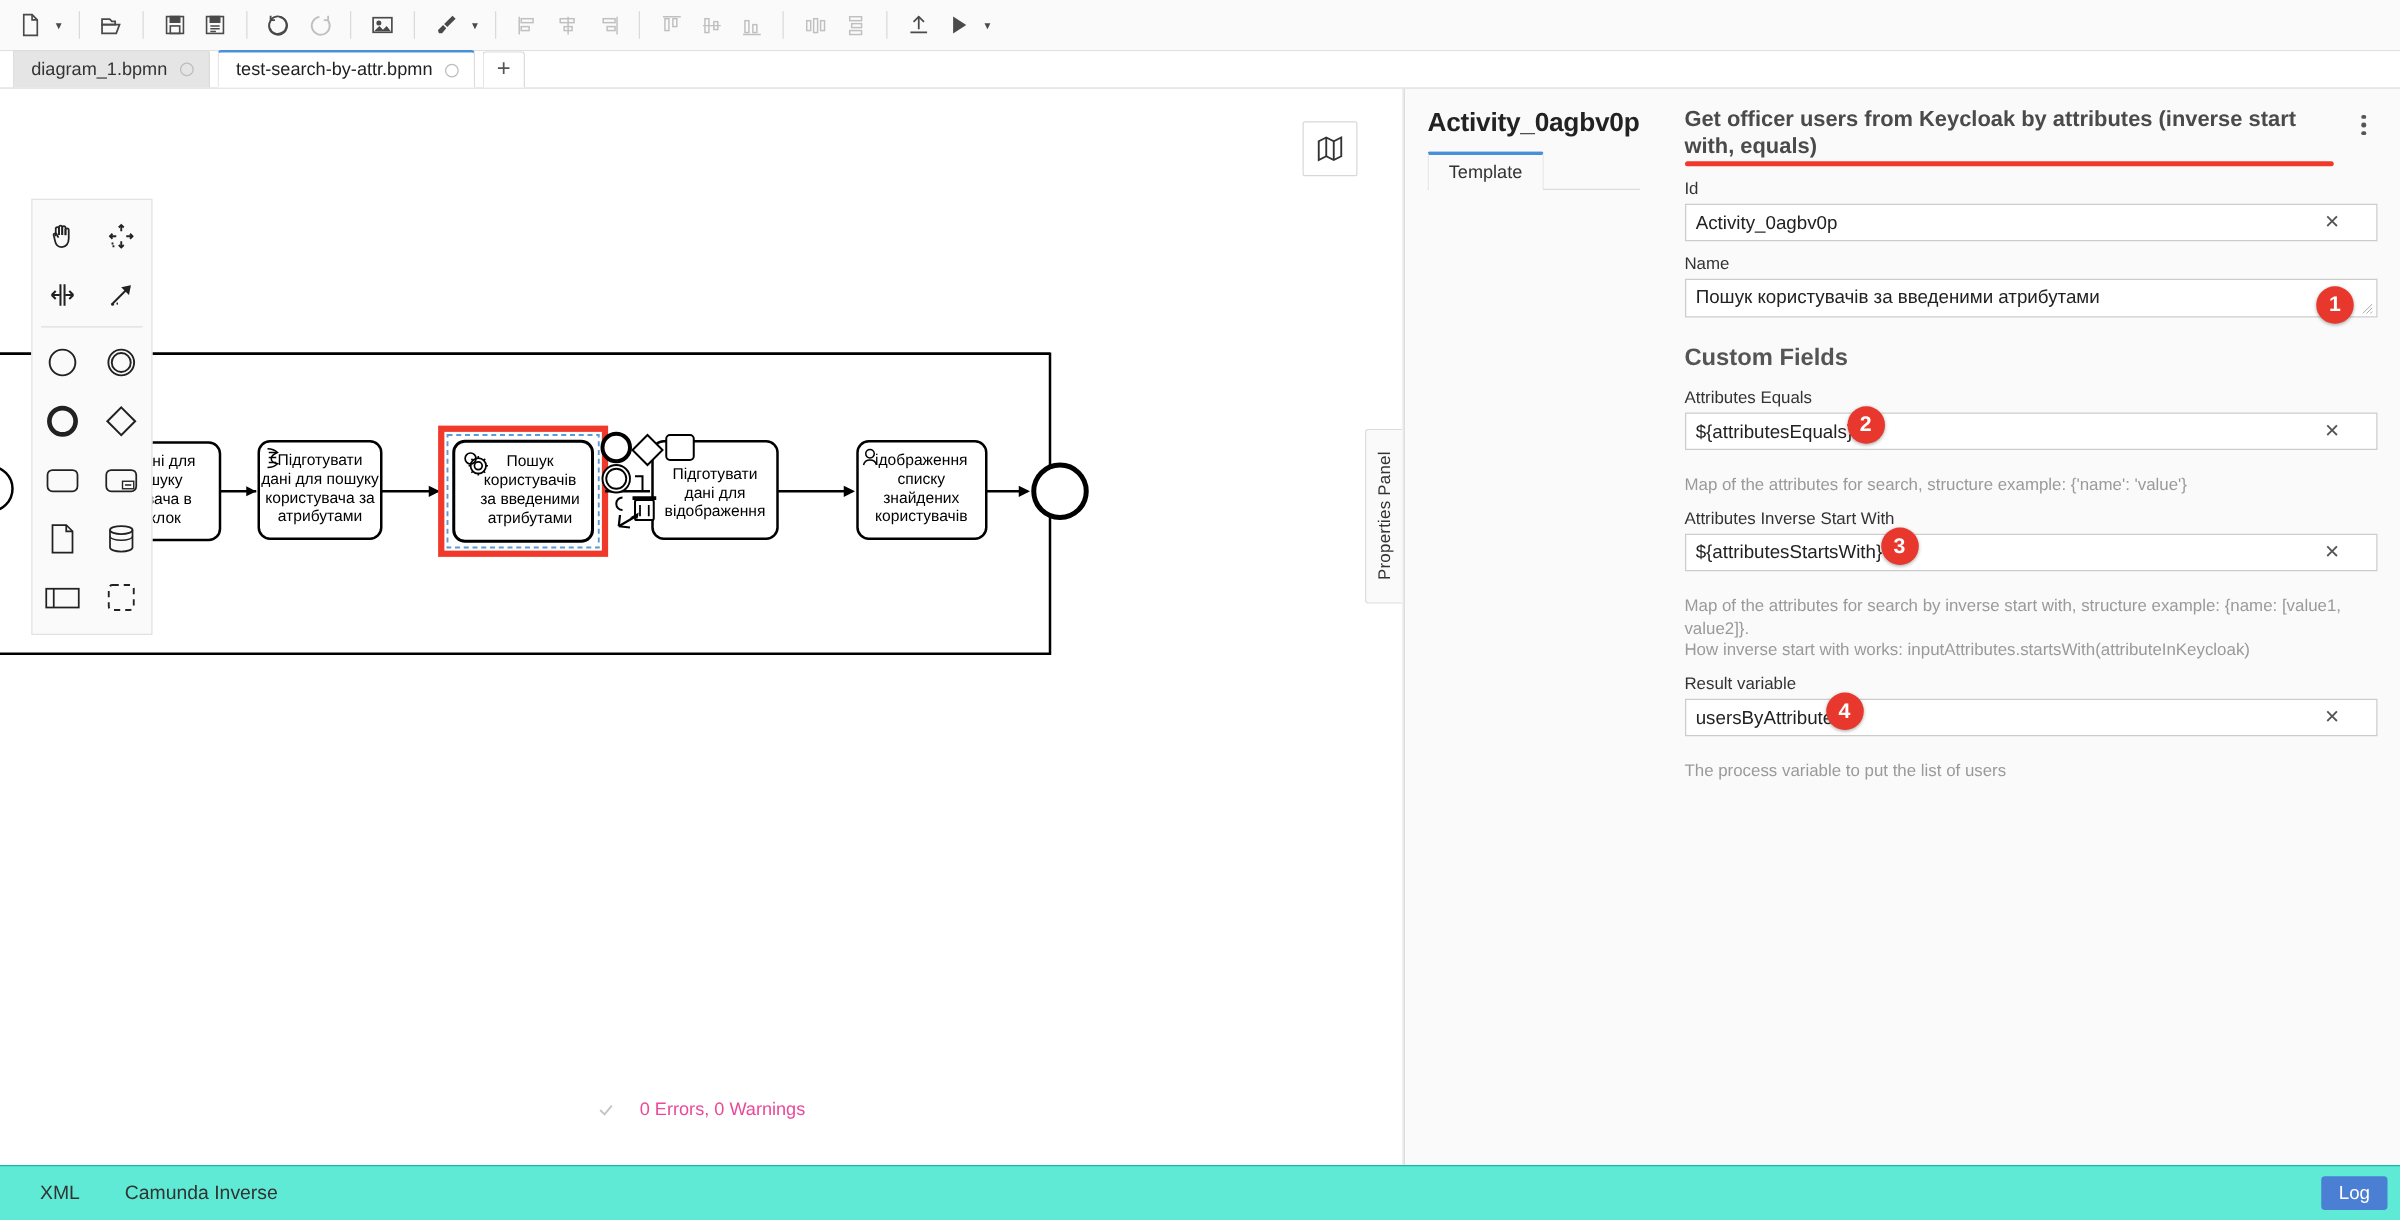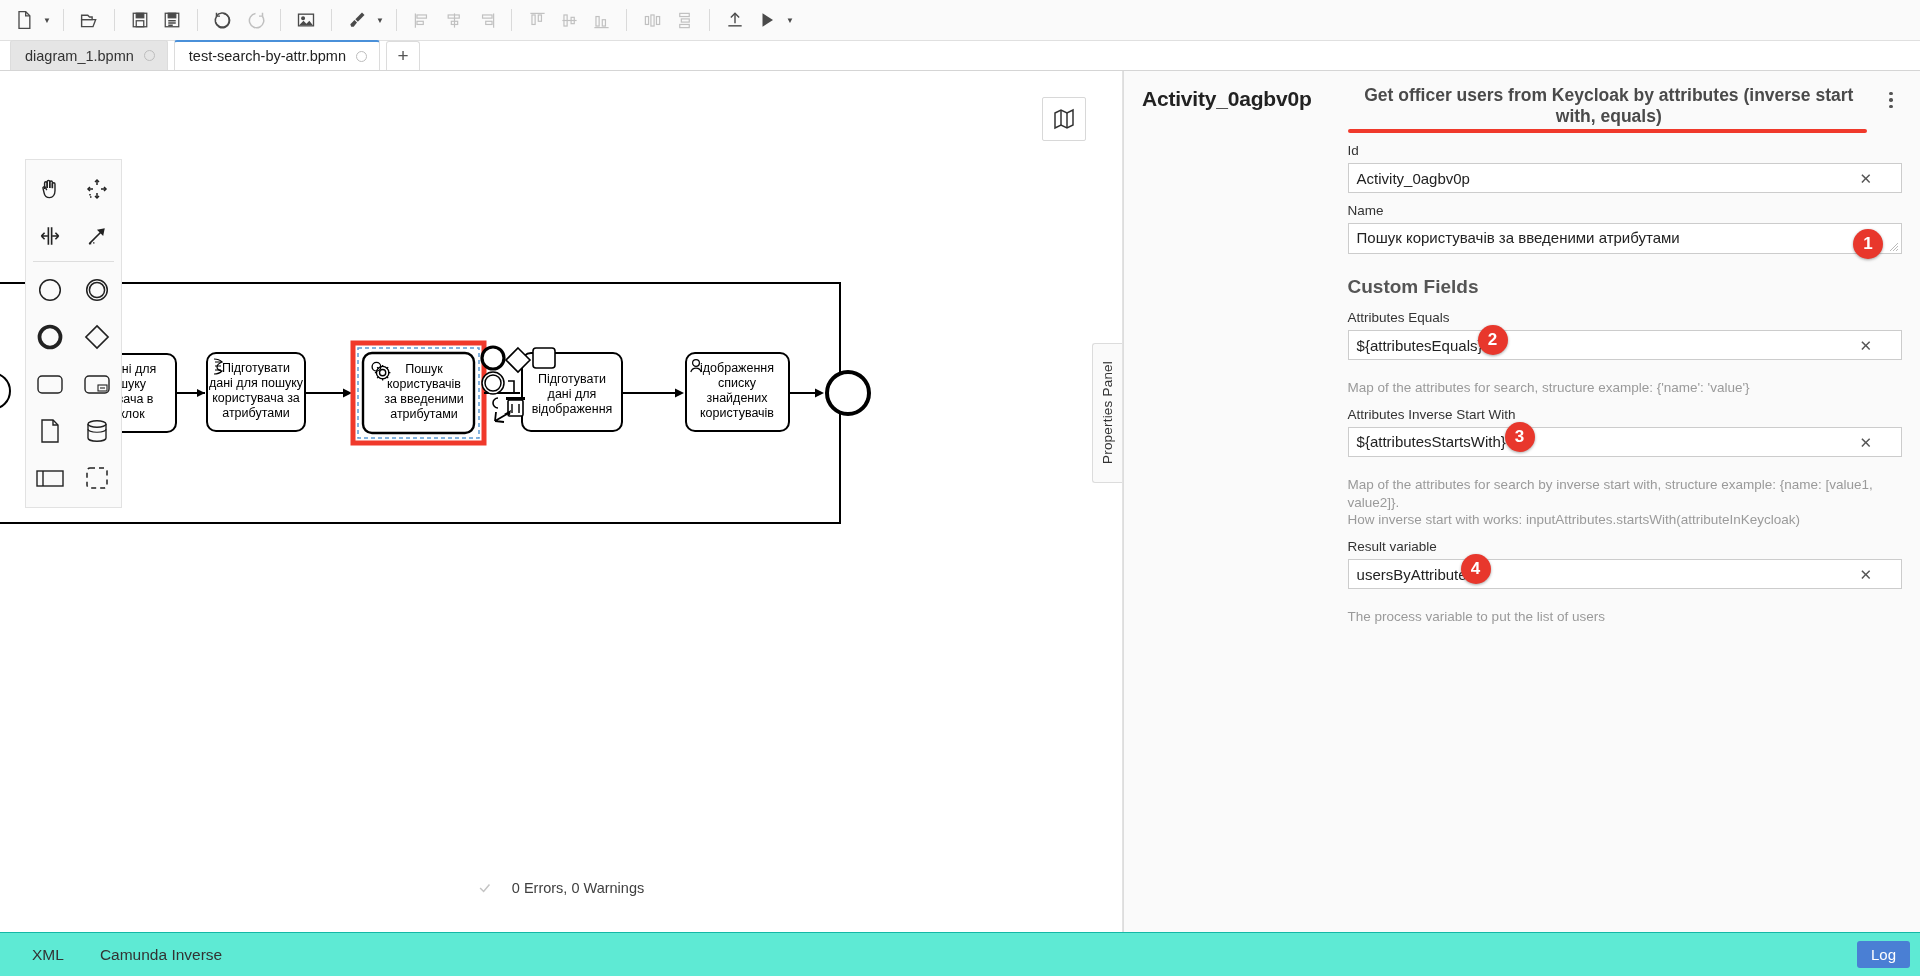--- a/index.html
+++ b/index.html
@@ -113,21 +113,21 @@
   }
 
   
   .diagram { position: absolute; inset: 0; }
 
   
   .errbar {
     position: absolute; left: 50%; transform: translateX(-50%);
     bottom: 30px;
     display: flex; align-items: center; gap: 20px;
-    font-size: 14.5px; color: #404040;
+    font-size: 14.5px; color: #ec4899;
     padding: 6px 14px; border-radius: 3px;
     cursor: pointer; user-select: none; margin-top: 48px;
   }
 
   
   .props-handle {
     position: absolute; right: 0; top: 272px;
     width: 30px; height: 140px;
     background: #fafafa;
     border: 1px solid #dcdcdc; border-right: none;
@@ -168,21 +168,20 @@
     border-radius: 2px 2px 0 0;
     cursor: pointer; position: relative; top: 1px;
   }
   .ptab.active { background: #fafafa; border-top: 3px solid #4a90d9; }
 
   .props-scroll { flex: 1; overflow-y: auto; padding: 0 0 20px 0; }
 
   .tpl-header {
     display: flex; align-items: flex-start; justify-content: space-between;
     padding: 14px 18px 0 18px;
-    text-align: center;
   }
   .tpl-name {
     font-size: 17.5px; font-weight: 700; color: #4a4a4a;
     position: relative; padding-bottom: 6px; flex: 1;
   }
   .tpl-underline {
     position: absolute; left: 0; right: 3px; bottom: 0;
     height: 4px; border-radius: 2px;
   }
   .kebab {
@@ -630,20 +629,25 @@
       </div>
 
       <div class="props-handle">
         <span>Properties Panel</span>
       </div>
     </div>
 
     <div class="props">
       <div class="props-head">
         <div class="props-title">Activity_0agbv0p</div>
+        <div class="props-tabs">
+          <div class="ptab active">
+            <span>Template</span>
+          </div>
+        </div>
       </div>
 
       <div class="props-scroll">
 
         <div class="tpl-header">
           <div class="tpl-name">
             <span>Get officer users from Keycloak by attributes (inverse start with, equals)</span>
             <span class="tpl-underline" style="background:#f0392b"></span>
           </div>
           <div class="kebab">

